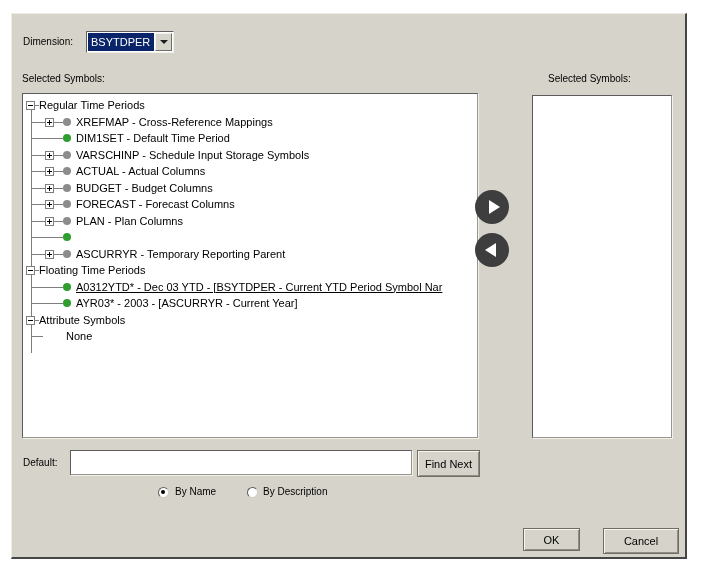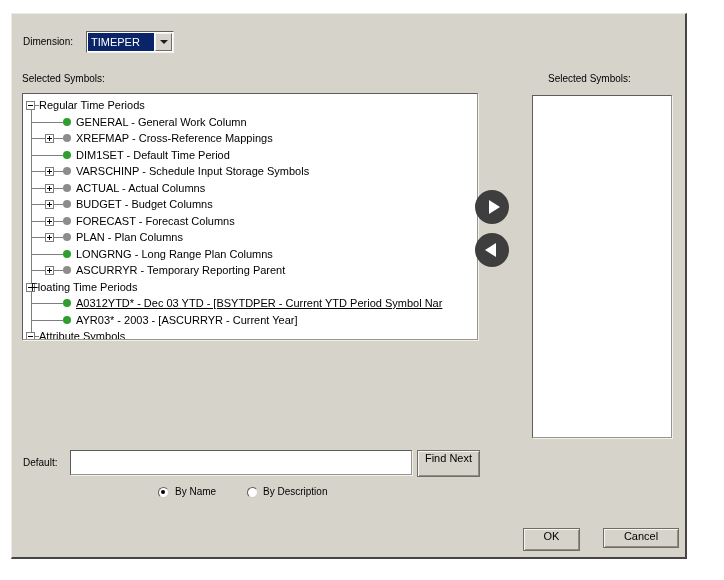--- a/index.html
+++ b/index.html
@@ -35,21 +35,21 @@
     display:flex; align-items:center; justify-content:center;
   }
   .tri-down { width:0; height:0; border-left:4px solid transparent; border-right:4px solid transparent; border-top:4px solid #1d1d1d; }
 
   
   .listbox {
     position:absolute; background:#ffffff; box-sizing:border-box; overflow:hidden;
     border:1px solid; border-color:#5c5c5c #97958d #97958d #5c5c5c;
     box-shadow:1px 1px 0 #f2f1ea;
   }
-  .listbox.available { left:10px; top:79px; width:456px; height:247px; }
+  .listbox.available { left:10px; top:79px; width:456px; height:345px; }
   .listbox.selected  { left:520px; top:81px; width:140px; height:343px; }
 
   
   .tree { position:relative; padding-top:3px; font-size:11px; }
   .trow { position:relative; height:16.5px; white-space:nowrap; }
   .tlabel { position:absolute; top:2px; color:#000; }
   .hline { position:absolute; top:8px; height:1px; background:#7d7d7d; }
   .spine { position:absolute; left:8px; width:1px; background:#7d7d7d; }
   .expbox {
     position:absolute; top:4px; width:9px; height:9px; background:#ffffff;
@@ -79,25 +79,25 @@
     font-family:"Liberation Sans", sans-serif;
     border:1px solid; border-color:#5c5c5c #97958d #97958d #5c5c5c;
     box-shadow:1px 1px 0 #f2f1ea; outline:none;
   }
 
   .btn {
     position:absolute; box-sizing:border-box; background:#d6d3ca; color:#000;
     font-size:11px; font-family:"Liberation Sans", sans-serif;
     border:1px solid #6f6d66;
     box-shadow: inset 1px 1px 0 #f6f5ef, inset -1px -1px 0 #8f8d85;
-    display:flex; justify-content:center; cursor:default;
+    display:flex; align-items:center; justify-content:center; cursor:default;
   }
   .btn.findnext { left:405px; top:436px; width:63px; height:27px; }
   .btn.ok       { left:511px; top:514px; width:57px; height:23px; }
-  .btn.cancel   { left:591px; top:514px; width:76px; height:20px; }
+  .btn.cancel   { left:591px; top:514px; width:76px; height:26px; }
 
   
   .radio {
     position:absolute; top:473px; width:11px; height:11px; border-radius:50%;
     background:#ffffff; box-sizing:border-box;
     border:1px solid; border-color:#5f5f5f #cfcdc4 #cfcdc4 #5f5f5f;
   }
   .radio.r1 { left:146px; }
   .radio.r2 { left:235px; }
   .radio.checked::after {
@@ -108,21 +108,21 @@
 </style>
 </head>
 <body>
 
 <div class="canvas">
   <div class="dialog">
 
     <span class="lbl" style="left:11px; top:22px;">Dimension:</span>
 
     <div class="combo">
-      <span class="combo-sel">TIMEPER</span>
+      <span class="combo-sel">BSYTDPER</span>
       <span class="combo-btn">
         <span class="tri-down"></span>
       </span>
     </div>
 
     <span class="lbl" style="left:10px; top:59px;">Selected Symbols:</span>
 
     <span class="lbl" style="left:536px; top:59px;">Selected Symbols:</span>
 
     <div class="listbox available">
@@ -130,25 +130,20 @@
           <div class="spine" style="top: 11.25px; height: 247.5px;"></div>
           <div class="trow">
             <div class="hline" style="left: 8px; width: 8px;"></div>
             <div class="expbox" style="left: 3px;">
               <div class="h"></div>
             </div>
             <span class="tlabel" style="left: 16px;">Regular Time Periods</span>
           </div>
           <div class="trow">
             <div class="hline" style="left: 8px; width: 32px;"></div>
-            <div class="bullet green"></div>
-            <span class="tlabel" style="left: 53px;">GENERAL - General Work Column</span>
-          </div>
-          <div class="trow">
-            <div class="hline" style="left: 8px; width: 32px;"></div>
             <div class="expbox plus" style="left: 22px;">
               <div class="h"></div>
               <div class="v"></div>
             </div>
             <div class="bullet gray"></div>
             <span class="tlabel" style="left: 53px;">XREFMAP - Cross-Reference Mappings</span>
           </div>
           <div class="trow">
             <div class="hline" style="left: 8px; width: 32px;"></div>
             <div class="bullet green"></div>
@@ -195,37 +190,36 @@
             <div class="expbox plus" style="left: 22px;">
               <div class="h"></div>
               <div class="v"></div>
             </div>
             <div class="bullet gray"></div>
             <span class="tlabel" style="left: 53px;">PLAN - Plan Columns</span>
           </div>
           <div class="trow">
             <div class="hline" style="left: 8px; width: 32px;"></div>
             <div class="bullet green"></div>
-            <span class="tlabel" style="left: 53px;">LONGRNG - Long Range Plan Columns</span>
           </div>
           <div class="trow">
             <div class="hline" style="left: 8px; width: 32px;"></div>
             <div class="expbox plus" style="left: 22px;">
               <div class="h"></div>
               <div class="v"></div>
             </div>
             <div class="bullet gray"></div>
             <span class="tlabel" style="left: 53px;">ASCURRYR - Temporary Reporting Parent</span>
           </div>
           <div class="trow">
             <div class="hline" style="left: 8px; width: 8px;"></div>
             <div class="expbox" style="left: 3px;">
               <div class="h"></div>
             </div>
-            <span class="tlabel" style="left: 8px;">Floating Time Periods</span>
+            <span class="tlabel" style="left: 16px;">Floating Time Periods</span>
           </div>
           <div class="trow">
             <div class="hline" style="left: 8px; width: 32px;"></div>
             <div class="bullet green"></div>
             <span class="tlabel" style="left: 53px; text-decoration: underline;">A0312YTD* - Dec 03 YTD - [BSYTDPER - Current YTD Period Symbol Nar</span>
           </div>
           <div class="trow">
             <div class="hline" style="left: 8px; width: 32px;"></div>
             <div class="bullet green"></div>
             <span class="tlabel" style="left: 53px;">AYR03* - 2003 - [ASCURRYR - Current Year]</span>

